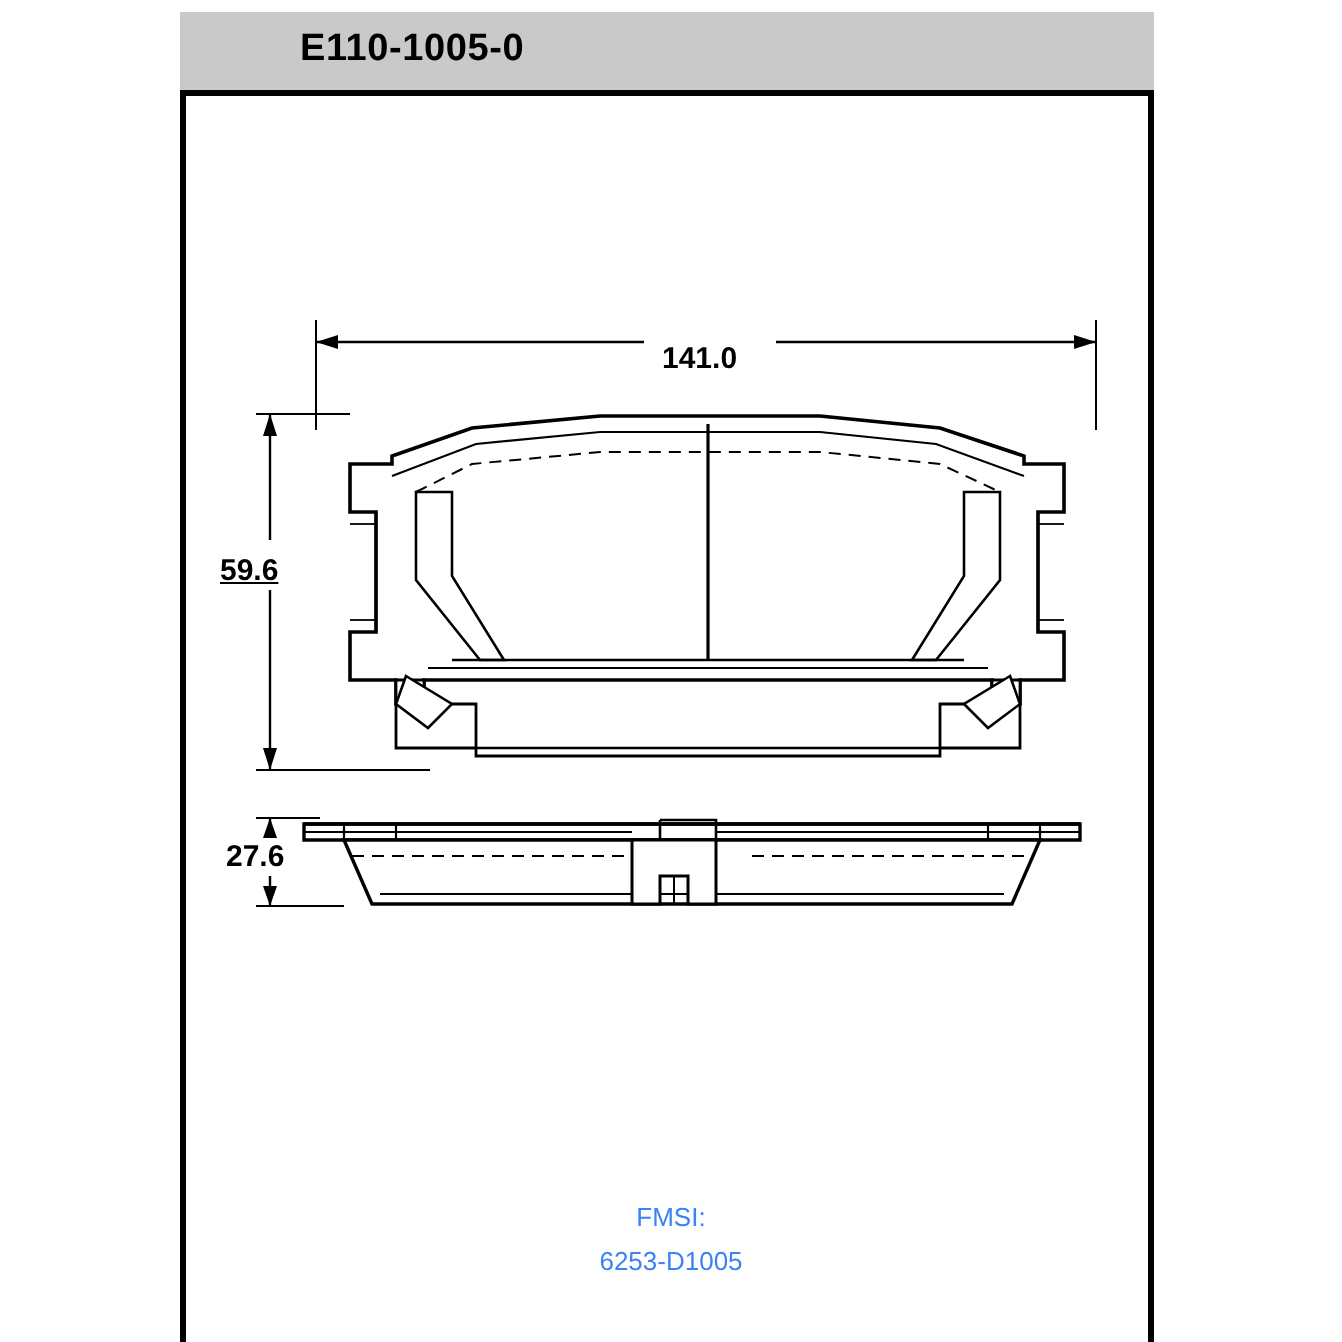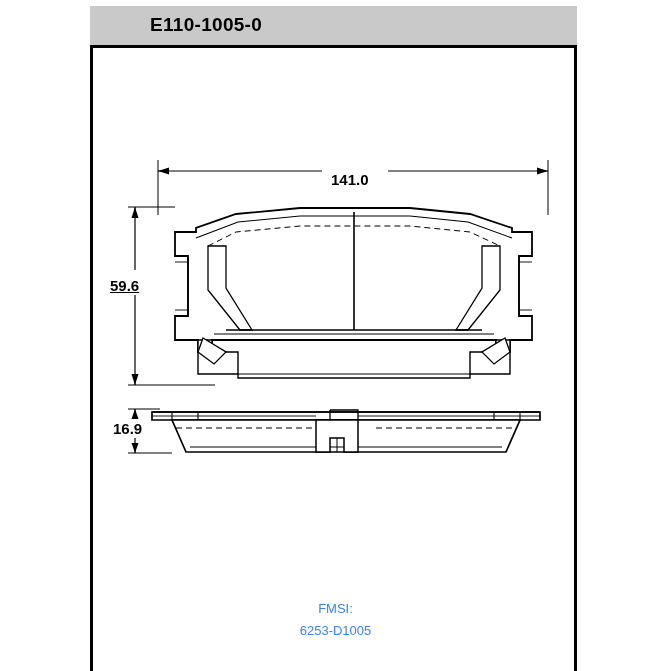--- a/index.html
+++ b/index.html
@@ -95,21 +95,21 @@
 
   <div class="title-bar">
     <div class="title-text">E110-1005-0</div>
   </div>
 
   <div class="frame-left"></div>
   <div class="frame-right"></div>
 
   <div class="dim-label dim-width">141.0</div>
   <div class="dim-label dim-height">59.6</div>
-  <div class="dim-label dim-thick">16.9</div>
+  <div class="dim-label dim-thick">27.6</div>
 
   <svg class="dwg" width="671" height="671" viewBox="0 0 671 671">
     <g fill="none" stroke="#000000" stroke-width="1.6" stroke-linejoin="miter" stroke-linecap="butt">
 
       <g>
         <line x1="158" y1="171" x2="322" y2="171" stroke-width="1.2"></line>
         <line x1="388" y1="171" x2="548" y2="171" stroke-width="1.2"></line>
         <path d="M158 171 L169 167.5 L169 174.5 Z" fill="#000000" stroke="none"></path>
         <path d="M548 171 L537 167.5 L537 174.5 Z" fill="#000000" stroke="none"></path>
 

